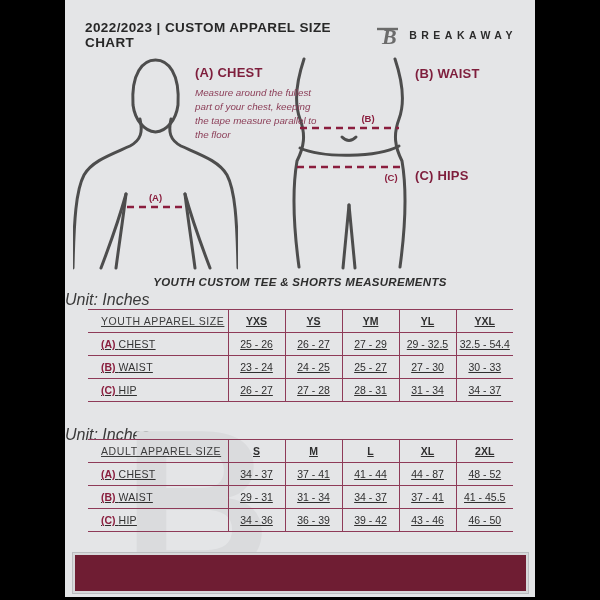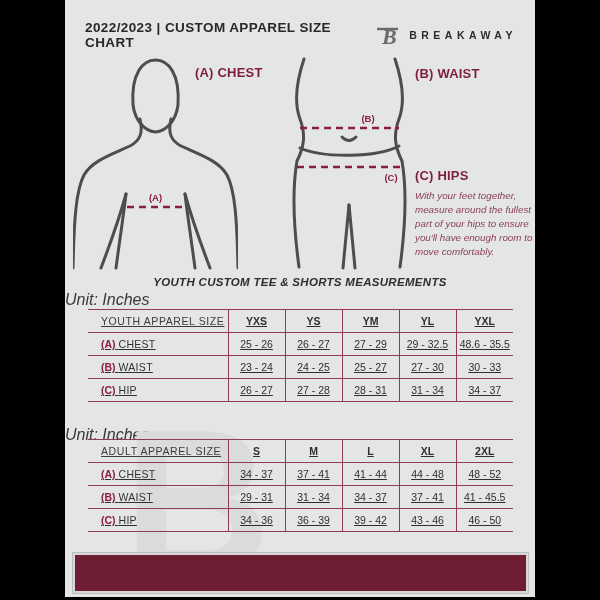--- a/index.html
+++ b/index.html
@@ -106,27 +106,27 @@
         <path d="M 62 150 C 60 170 58 192 56 213"></path>
         <path d="M 62 150 C 64 170 66 192 68 213"></path>
         <line class="dash" x1="13" y1="73" x2="112" y2="73"></line>
         <line class="dash" x1="10" y1="112" x2="115" y2="112"></line>
         <text x="81" y="67" text-anchor="middle">(B)</text>
         <text x="104" y="126" text-anchor="middle">(C)</text>
       </svg>
 
       <div class="mblock mb-a">
         <h3><span>(A)</span> <span>CHEST</span></h3>
+        <p>Measure around the fullest part of your chest, keeping the tape measure parallel to the floor</p>
       </div>
       <div class="mblock mb-b">
         <h3><span>(B)</span> <span>WAIST</span></h3>
       </div>
       <div class="mblock mb-c">
         <h3><span>(C)</span> <span>HIPS</span></h3>
-        <p>With your feet together, measure around the fullest part of your hips to ensure you'll have enough room to move comfortably.</p>
       </div>
     </div>
 
     <div class="watermark">B</div>
 
     <div class="sec-title" id="youth-title">YOUTH CUSTOM TEE &amp; SHORTS MEASUREMENTS</div>
     <div class="sec-unit" id="youth-unit">Unit: Inches</div>
     <table id="youth-table">
         <thead>
           <tr>
@@ -138,21 +138,21 @@
             <th>YXL</th>
           </tr>
         </thead>
         <tbody>
           <tr>
             <td class="lbl"><span class="key">(A) </span><span class="nm">CHEST</span></td>
             <td>25 - 26</td>
             <td>26 - 27</td>
             <td>27 - 29</td>
             <td>29 - 32.5</td>
-            <td>48.6 - 35.5</td>
+            <td>32.5 - 54.4</td>
           </tr>
           <tr>
             <td class="lbl"><span class="key">(B) </span><span class="nm">WAIST</span></td>
             <td>23 - 24</td>
             <td>24 - 25</td>
             <td>25 - 27</td>
             <td>27 - 30</td>
             <td>30 - 33</td>
           </tr>
           <tr>
@@ -177,21 +177,21 @@
             <th>XL</th>
             <th>2XL</th>
           </tr>
         </thead>
         <tbody>
           <tr>
             <td class="lbl"><span class="key">(A) </span><span class="nm">CHEST</span></td>
             <td>34 - 37</td>
             <td>37 - 41</td>
             <td>41 - 44</td>
-            <td>44 - 48</td>
+            <td>44 - 87</td>
             <td>48 - 52</td>
           </tr>
           <tr>
             <td class="lbl"><span class="key">(B) </span><span class="nm">WAIST</span></td>
             <td>29 - 31</td>
             <td>31 - 34</td>
             <td>34 - 37</td>
             <td>37 - 41</td>
             <td>41 - 45.5</td>
           </tr>

